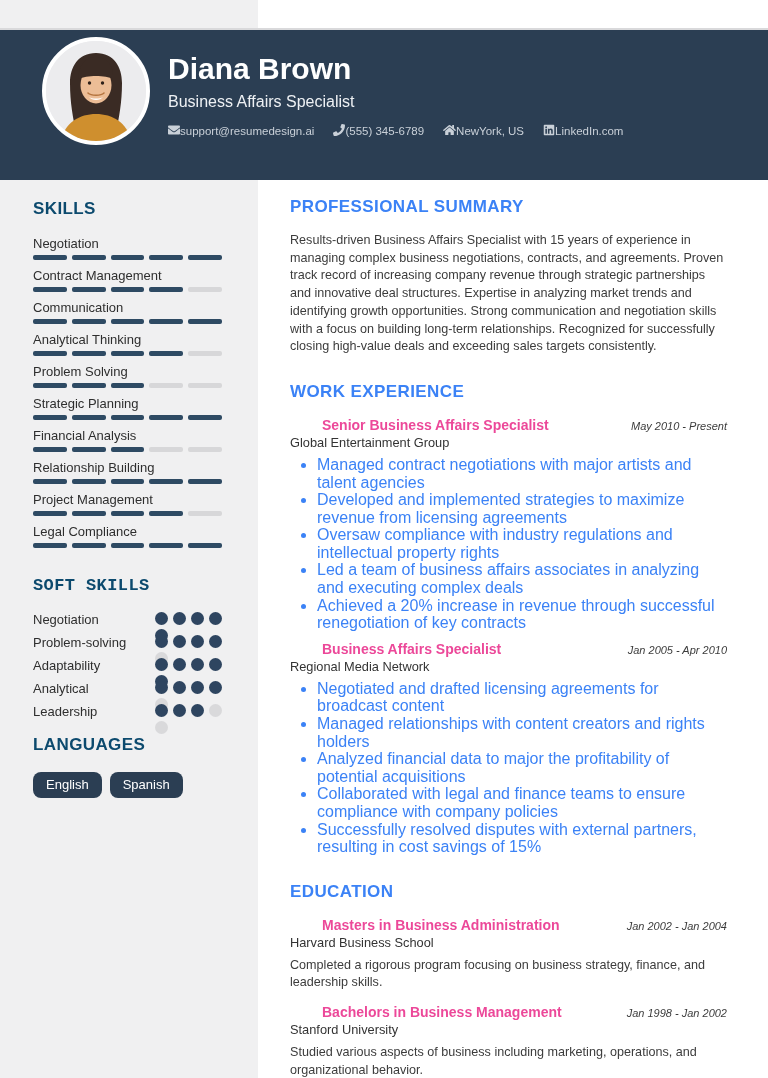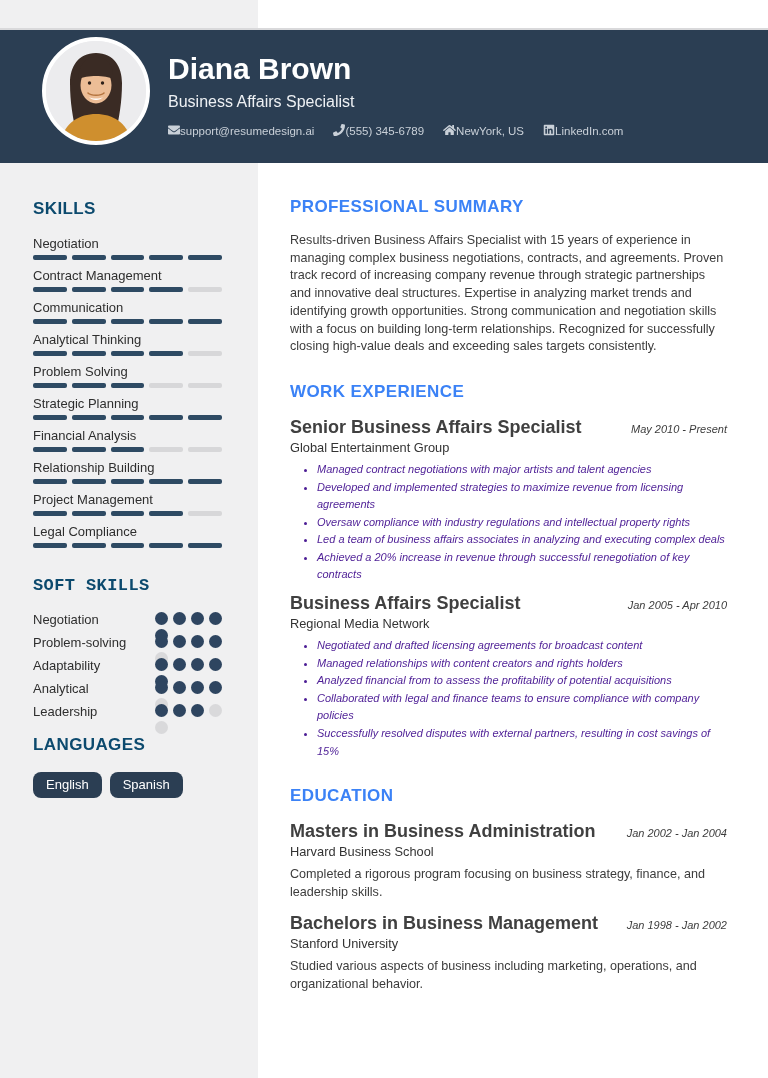--- a/index.html
+++ b/index.html
@@ -28,43 +28,43 @@
   .soft-dots{width:70px;display:flex;flex-wrap:wrap;column-gap:5px;row-gap:4px;align-content:flex-start;}
   .dot{width:13px;height:13px;border-radius:50%;background:#d9d9db;}
   .dot.filled{background:#2e4560;}
 
   .lang-title{margin-top:8px;}
   .chips{display:flex;gap:8px;margin-top:2px;}
   .chip{background:#2b3e53;color:#ffffff;font-size:13px;line-height:16px;
         padding:5px 13px;border-radius:8px;}
 
   
-  .header{position:absolute;top:30px;left:0;width:768px;height:133px;background:#2b3e53;z-index:3;}
+  .header{position:absolute;top:30px;left:0;width:768px;height:150px;background:#2b3e53;z-index:3;}
   .photo{position:absolute;left:42px;top:7px;width:100px;height:100px;border-radius:50%;
          border:4px solid #ffffff;overflow:hidden;background:#ececee;}
   .photo svg{display:block;}
   .name{position:absolute;left:168px;top:22px;font-size:30px;line-height:33px;font-weight:bold;color:#ffffff;}
   .subtitle{position:absolute;left:168px;top:62px;font-size:16px;line-height:20px;color:#eef1f4;}
   .contacts{position:absolute;left:168px;top:94px;display:flex;align-items:center;gap:19px;
             color:#c9d0d8;font-size:11.5px;}
   .contact{display:flex;align-items:center;}
   .contact svg{flex:0 0 auto;}
 
   
   .main{position:absolute;left:290px;top:197px;width:437px;}
   .main-h{font-size:17px;font-weight:bold;color:#3b82f6;letter-spacing:.4px;margin:0 0 15px 0;}
   .summary{font-size:12.6px;line-height:17.7px;color:#3c3c3c;margin:0;}
   .section{margin-top:26px;}
   .job{margin-bottom:9px;}
   .job-head{display:flex;justify-content:space-between;align-items:baseline;}
-  .job-title{font-size:18px;font-weight:bold;color:#404040;}
+  .job-title{font-size:14px;font-weight:bold;color:#ec4899;margin-left:32px;}
   .job-date{font-size:11px;font-style:italic;color:#3c3c3c;white-space:nowrap;}
   .company{font-size:12.8px;color:#333333;margin-top:2px;line-height:16px;}
   .job ul{margin:5px 0 0 0;padding-left:27px;}
-  .job li{font-size:11px;line-height:17.6px;color:#4c1d95;font-style:italic;}
+  .job li{font-size:16px;line-height:17.6px;color:#3b82f6;}
   .edu{margin-bottom:12px;}
   .edu-desc{font-size:12.6px;line-height:17.6px;color:#3c3c3c;margin:6px 0 0 0;}
 </style>
 </head>
 <body>
 
 <div class="strip-left"></div>
 <div class="strip-border"></div>
 
 <div class="sidebar">
@@ -310,21 +310,21 @@
         </div>
         <div class="job">
           <div class="job-head">
             <span class="job-title">Business Affairs Specialist</span>
             <span class="job-date">Jan 2005 - Apr 2010</span>
           </div>
           <div class="company">Regional Media Network</div>
           <ul>
             <li>Negotiated and drafted licensing agreements for broadcast content</li>
             <li>Managed relationships with content creators and rights holders</li>
-            <li>Analyzed financial from to assess the profitability of potential acquisitions</li>
+            <li>Analyzed financial data to major the profitability of potential acquisitions</li>
             <li>Collaborated with legal and finance teams to ensure compliance with company policies</li>
             <li>Successfully resolved disputes with external partners, resulting in cost savings of 15%</li>
           </ul>
         </div>
       </div>
   </div>
 
   <div class="section">
     <div class="main-h">EDUCATION</div>
     <div id="edu-list">

